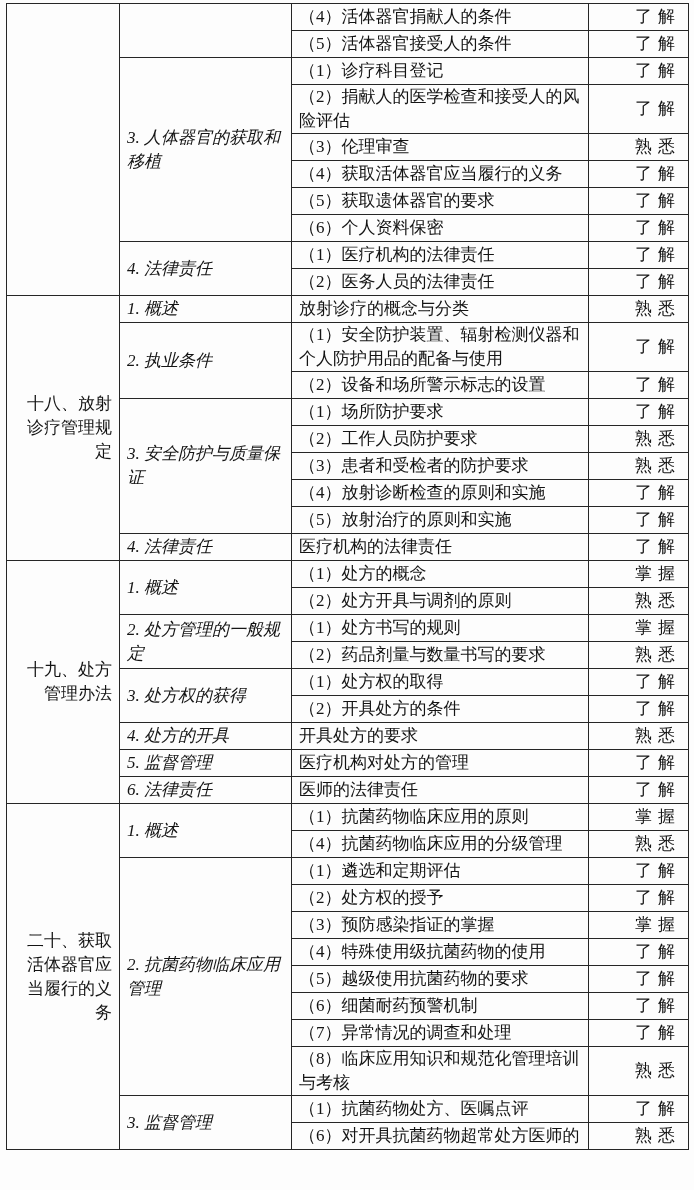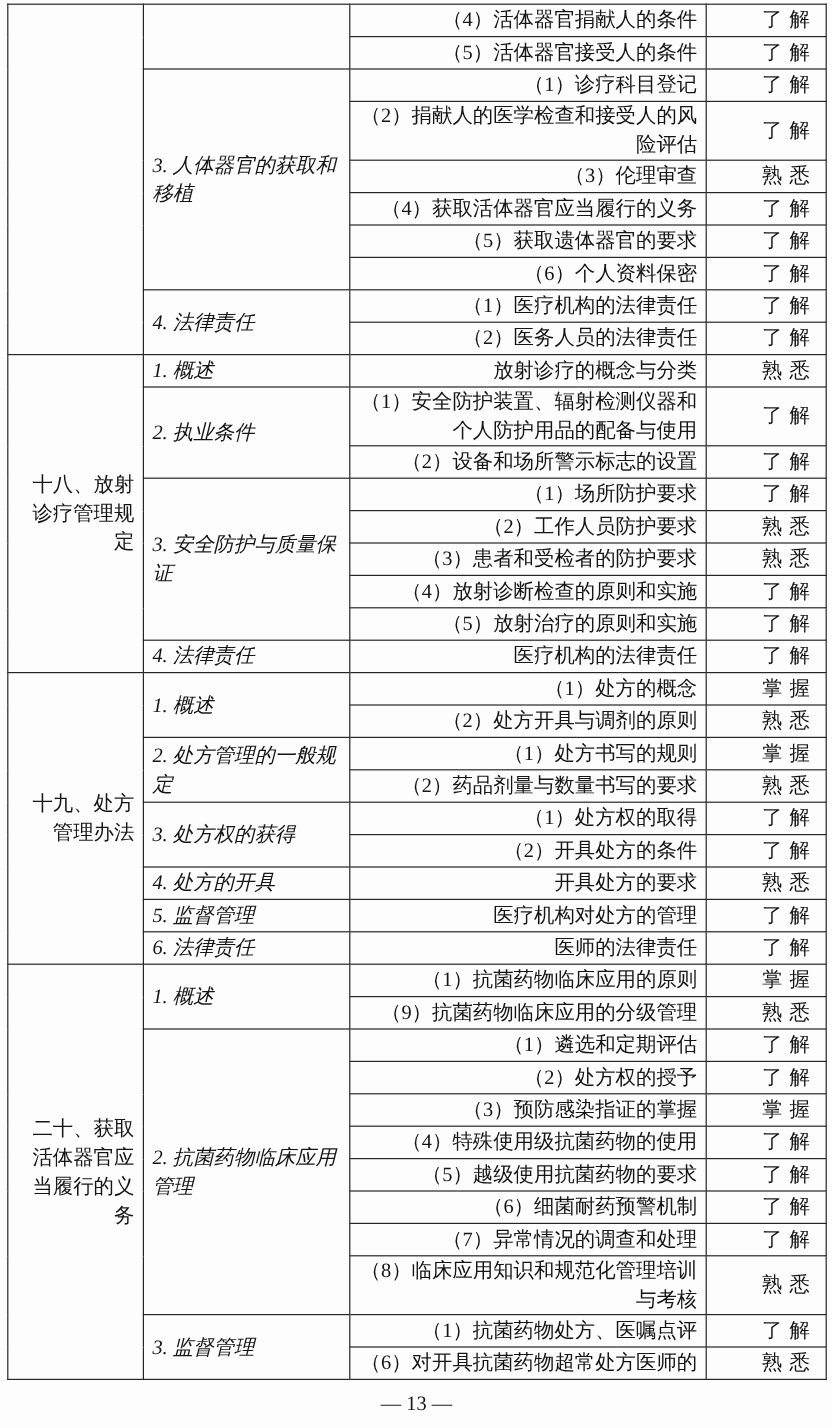--- a/index.html
+++ b/index.html
@@ -38,21 +38,21 @@
     padding: 0 4px;
     text-align: right;
   }
   td.col-section {
     padding: 0 9px;
     text-align: left;
     font-style: italic;
   }
   td.col-item {
     padding: 0 8px;
-    text-align: right;
+    text-align: left;
     margin-left: 33px;
   }
   td.col-level {
     text-align: right;
     letter-spacing: 6px;
     text-indent: 6px;
     padding: 0 2px;
     font-family: Liberation Serif, serif;
   }
   .footer {
@@ -205,21 +205,21 @@
           <td class="col-item">医师的法律责任</td>
           <td class="col-level">了解</td>
         </tr>
         <tr>
           <td class="col-chapter" rowspan="12">二十、获取活体器官应当履行的义务</td>
           <td class="col-section" rowspan="2">1. 概述</td>
           <td class="col-item">（1）抗菌药物临床应用的原则</td>
           <td class="col-level">掌握</td>
         </tr>
         <tr>
-          <td class="col-item">（9）抗菌药物临床应用的分级管理</td>
+          <td class="col-item">（4）抗菌药物临床应用的分级管理</td>
           <td class="col-level">熟悉</td>
         </tr>
         <tr>
           <td class="col-section" rowspan="8">2. 抗菌药物临床应用管理</td>
           <td class="col-item">（1）遴选和定期评估</td>
           <td class="col-level">了解</td>
         </tr>
         <tr>
           <td class="col-item">（2）处方权的授予</td>
           <td class="col-level">了解</td>
@@ -252,14 +252,13 @@
           <td class="col-section" rowspan="2">3. 监督管理</td>
           <td class="col-item">（1）抗菌药物处方、医嘱点评</td>
           <td class="col-level">了解</td>
         </tr>
         <tr>
           <td class="col-item">（6）对开具抗菌药物超常处方医师的</td>
           <td class="col-level">熟悉</td>
         </tr>
       </tbody>
   </table>
-  <div class="footer">— 13 —</div>
 </div>
 
 </body></html>

